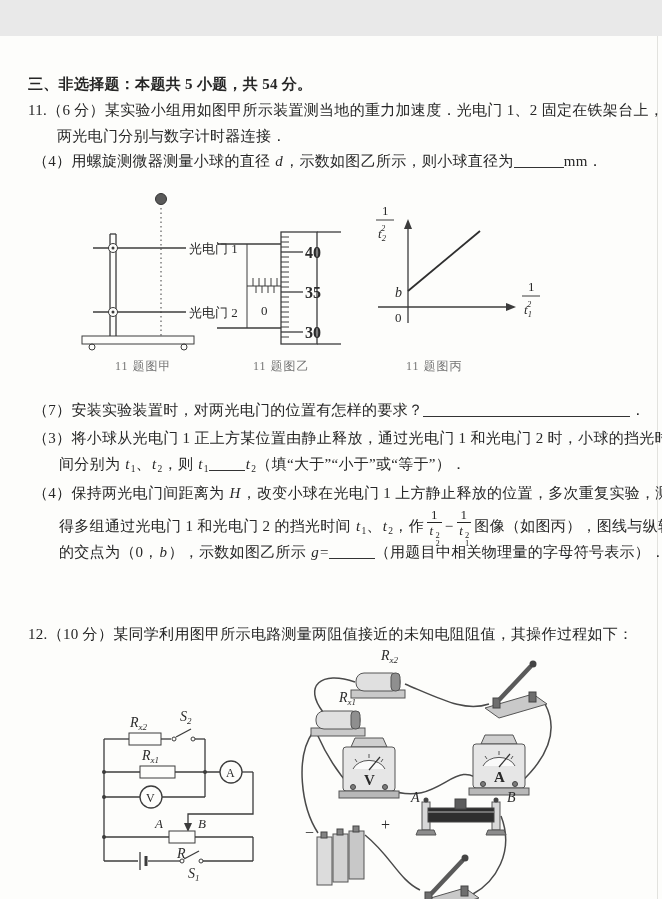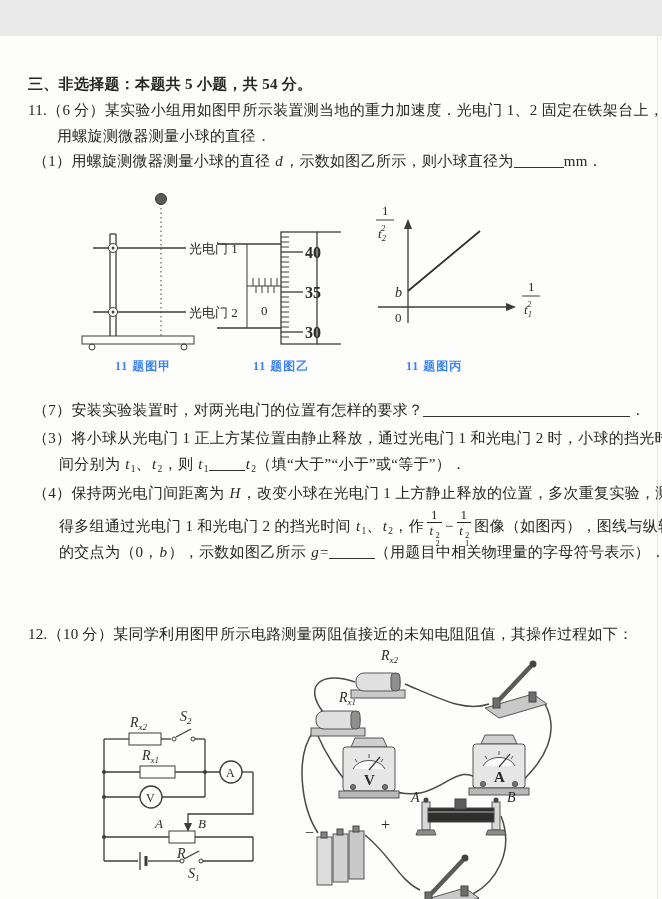--- a/index.html
+++ b/index.html
@@ -9,40 +9,40 @@
   .line{position:absolute;white-space:nowrap;font-size:15px;letter-spacing:.3px;line-height:20px;}
   .bold{font-weight:700;}
   i{font-style:italic;margin:0 1px;}
   sub{font-size:9.5px;vertical-align:-3px;}
   .blank{display:inline-block;border-bottom:1.2px solid #333;height:15px;vertical-align:-2px;}
   .frac{display:inline-block;text-align:center;vertical-align:middle;margin:0 3px;line-height:1;}
   .fnum{display:block;border-bottom:1px solid #222;padding:0 4px 1px;font-size:13px;}
   .fden{display:block;padding-top:1px;font-size:13px;}
   .stack{display:inline-flex;flex-direction:column;font-size:8.5px;line-height:8px;vertical-align:-3px;margin-left:1px;}
   .stack span{display:block;}
-  .cap{position:absolute;font-size:12px;font-weight:700;color:#3b82f6;letter-spacing:1px;}
+  .cap{position:absolute;font-size:12px;font-weight:400;color:#737373;letter-spacing:1px;}
   svg{position:absolute;overflow:visible;}
   svg text{font-family:"Liberation Serif","DejaVu Serif",serif;fill:#2a2a2a;}
   .st{stroke:#3c3c3c;stroke-width:1.3;fill:none;}
   .st2{stroke:#3c3c3c;stroke-width:1;fill:none;}
   .fill{fill:#3c3c3c;stroke:none;}
 </style>
 </head>
 <body>
 
 <div class="page">
   <div class="edge"></div>
 
   <div class="line bold" style="left:28px;top:38px">三、非选择题：本题共 5 小题，共 54 分。</div>
 
   <div class="line" style="left:28px;top:64px">11.（6 分）某实验小组用如图甲所示装置测当地的重力加速度．光电门 1、2 固定在铁架台上，</div>
-  <div class="line" style="left:57px;top:90px">用螺旋测微器测量小球的直径．</div>
+  <div class="line" style="left:57px;top:90px">两光电门分别与数字计时器连接．</div>
 
   <div class="line" style="left:33px;top:115px">
-    <span>（1）用螺旋测微器测量小球的直径 </span><i>d</i><span>，示数如图乙所示，则小球直径为</span><span class="blank" style="width:50px"></span><span>mm．</span>
+    <span>（4）用螺旋测微器测量小球的直径 </span><i>d</i><span>，示数如图乙所示，则小球直径为</span><span class="blank" style="width:50px"></span><span>mm．</span>
   </div>
 
   <svg style="left:66px;top:148px" width="178" height="172" viewBox="0 0 178 172">
     <line x1="95" y1="24" x2="95" y2="152" class="st2" stroke-dasharray="1.5 3"></line>
     <circle cx="95" cy="15" r="5.5" fill="#5a5a5a" stroke="#333"></circle>
     <line x1="44" y1="50" x2="44" y2="152" class="st"></line>
     <line x1="50" y1="50" x2="50" y2="152" class="st"></line>
     <line x1="44" y1="50" x2="50" y2="50" class="st"></line>
     <g>
       <line x1="27" y1="64" x2="120" y2="64" class="st"></line>

